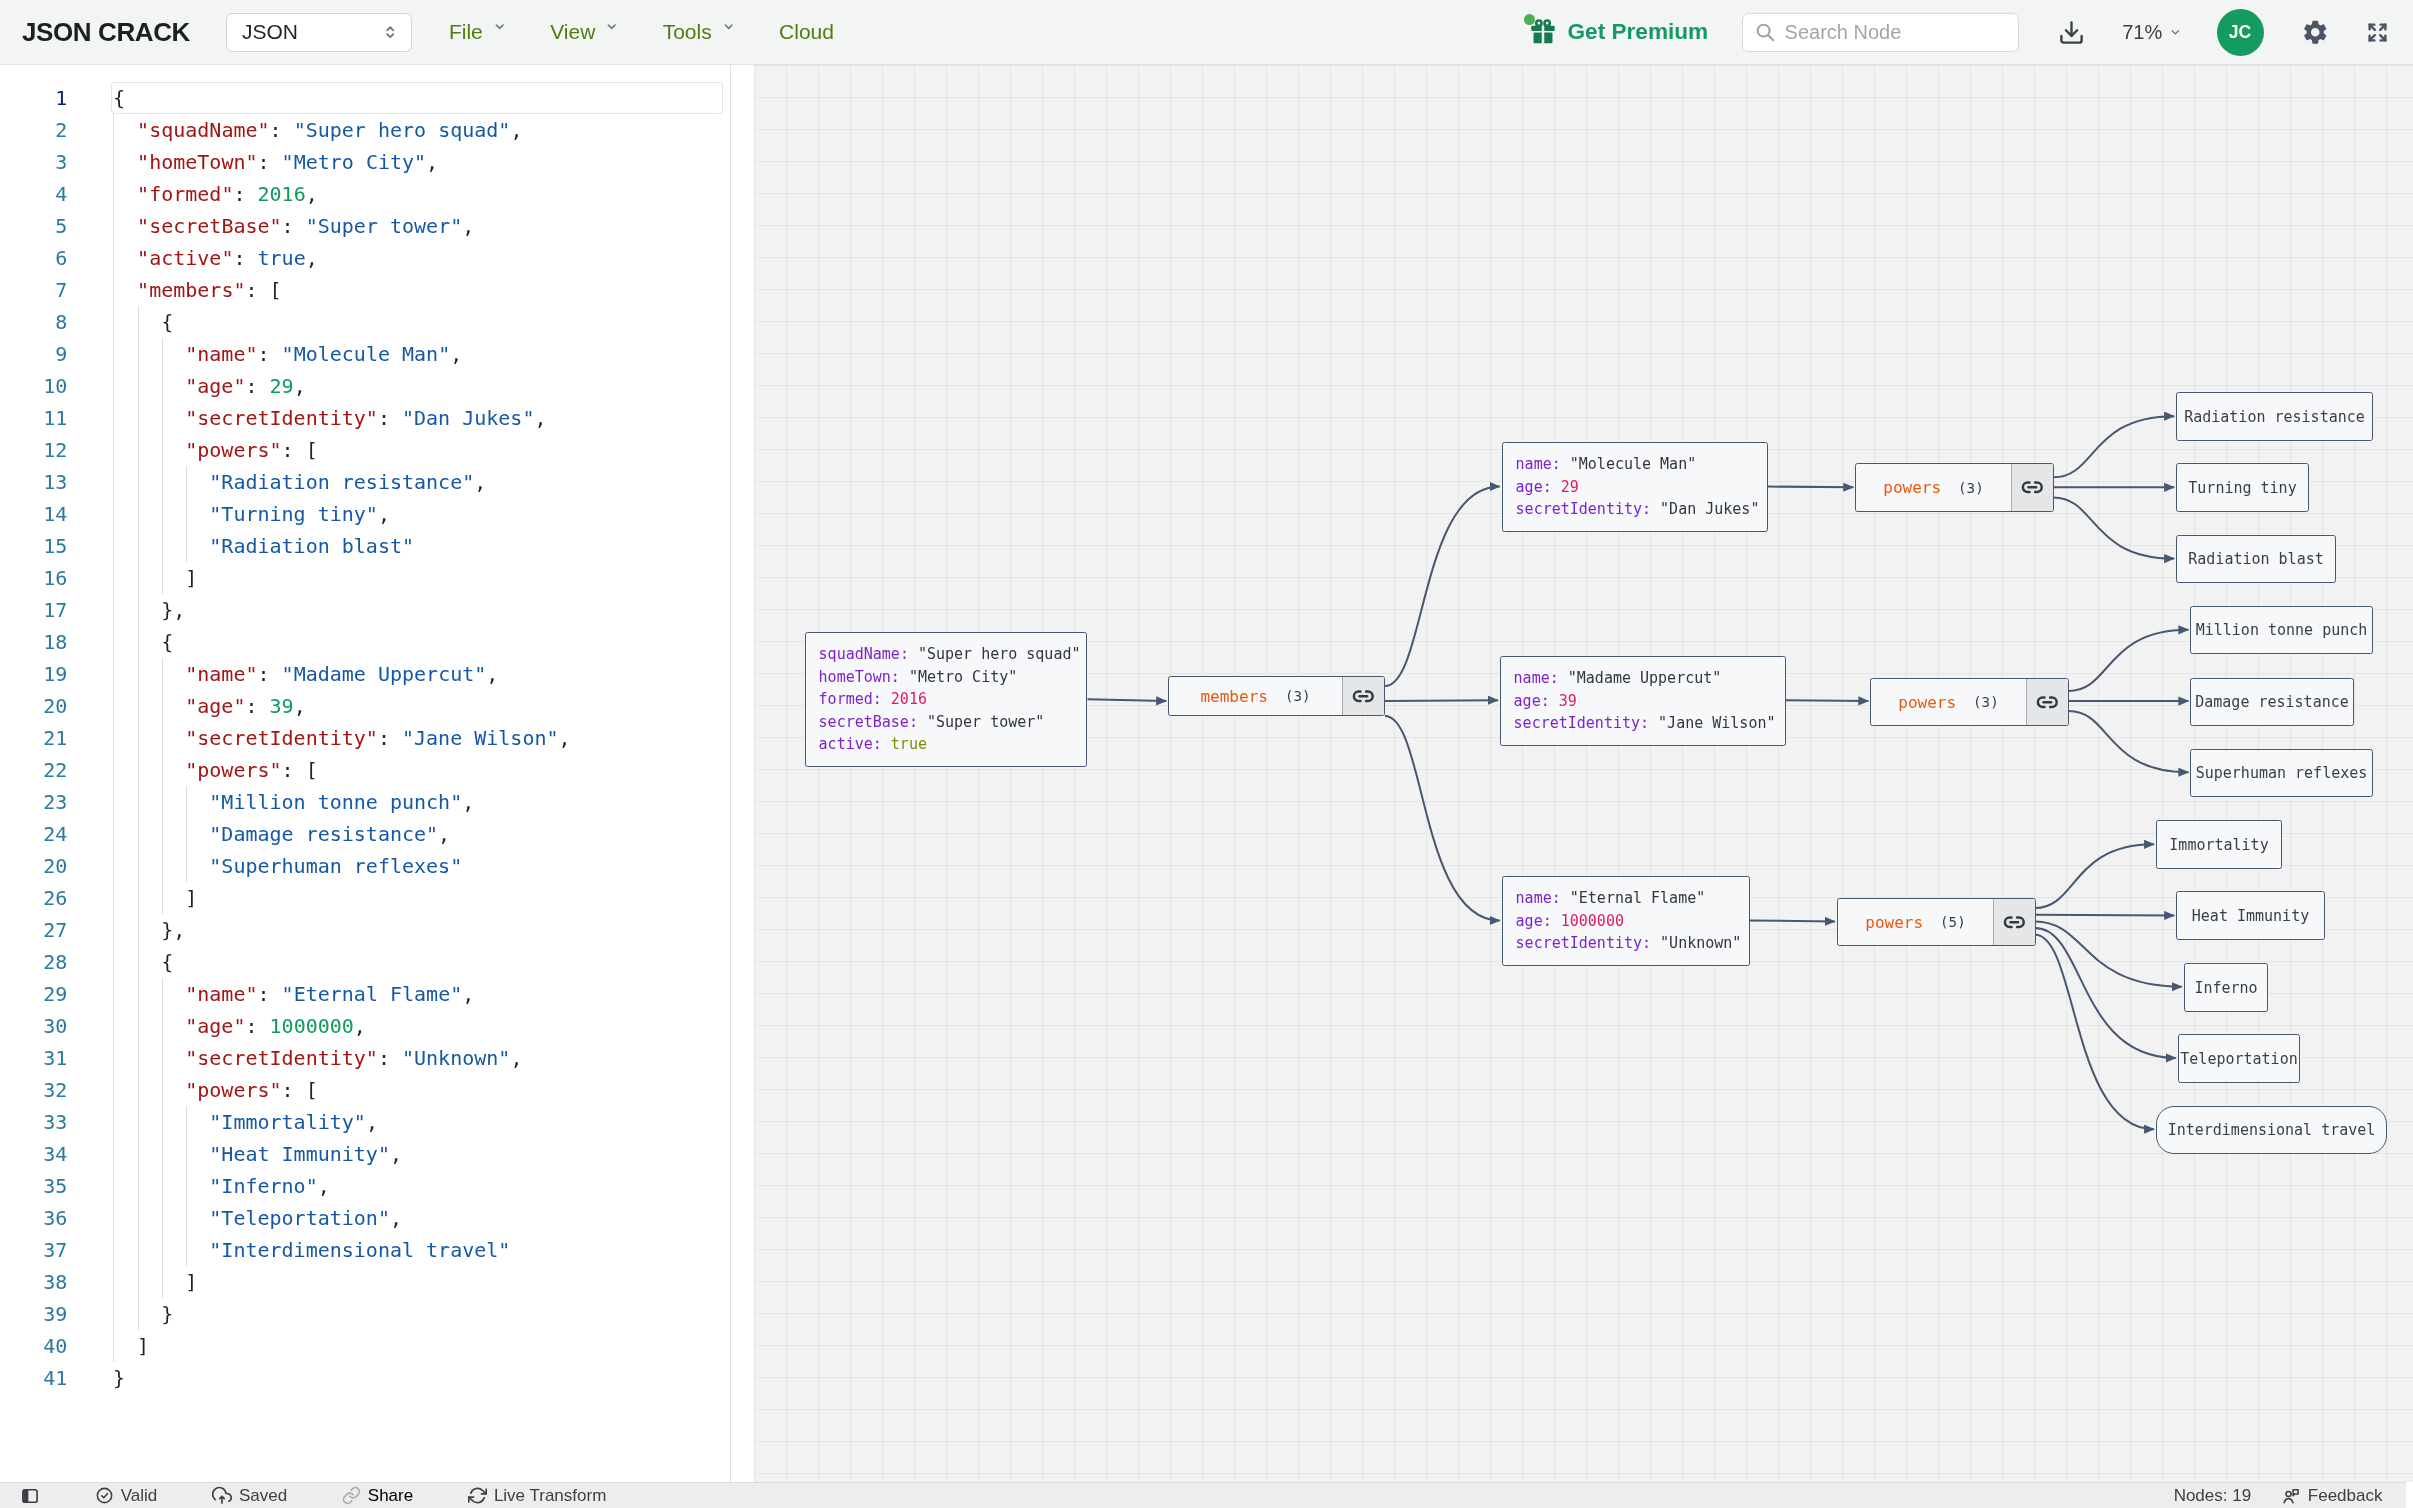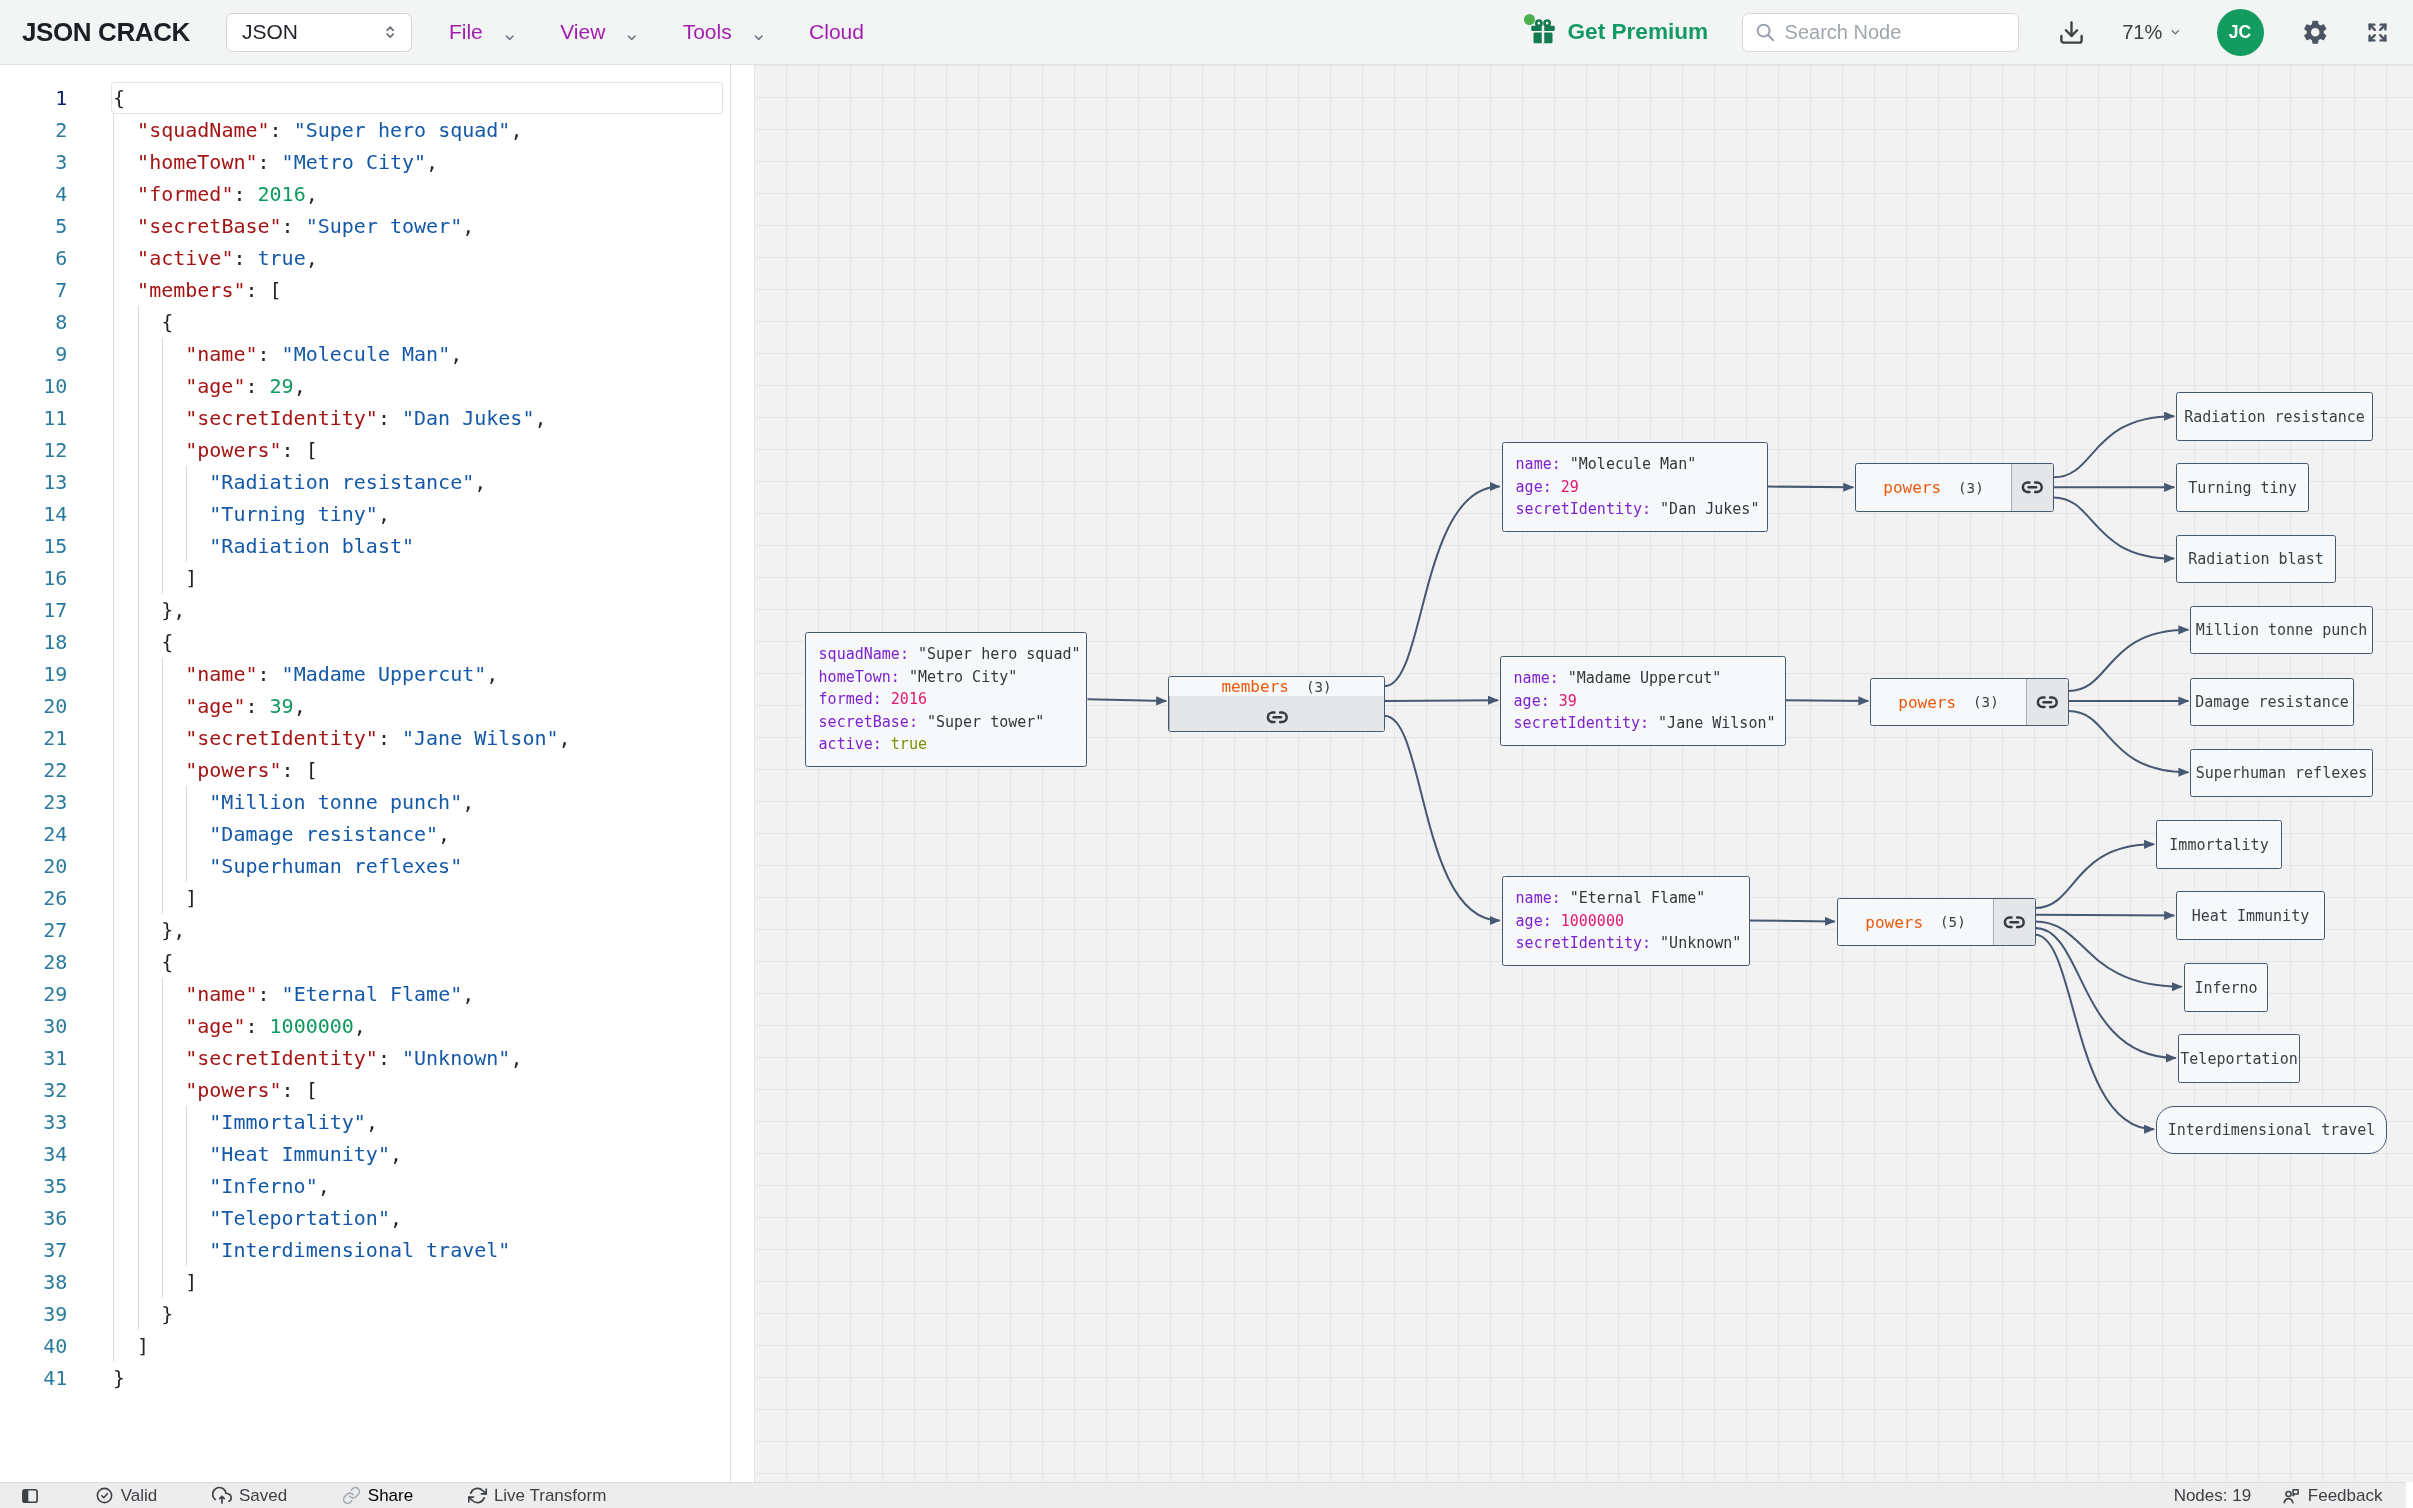--- a/index.html
+++ b/index.html
@@ -9,21 +9,21 @@
   
   .toolbar { position:absolute; left:0; top:0; width:2413px; height:65px;
     background:#f3f4f4; border-bottom:0.8px solid #e1e2e3; display:flex; align-items:center;
     padding:0 22px; }
   .logo { font-size:26px; font-weight:800; letter-spacing:-0.4px; color:#1c1f23; }
   .fmt-select { margin-left:36px; width:186px; height:39px; background:#fff;
     border:0.8px solid #d2d4d6; border-radius:6.7px; display:flex; align-items:center;
     padding:0 11.7px 0 15px; font-size:21px; color:#1f2328; cursor:pointer; }
   .fmt-select .grow { flex:1; }
   .menus { display:flex; align-items:center; margin-left:37px; gap:44px; }
-  .menu-item { display:flex; align-items:flex-end; gap:20px; font-size:21px; color:#a21caf; cursor:pointer; }
+  .menu-item { display:flex; align-items:flex-start; gap:10px; font-size:21px; color:#4d7c0f; cursor:pointer; }
   .right-cluster { margin-left:auto; display:flex; align-items:center; }
   .premium { display:flex; align-items:center; gap:10px; cursor:pointer; position:relative; }
   .premium-label { font-size:22.6px; font-weight:bold; color:#129a62; }
   .premium-dot { position:absolute; left:-3.4px; top:-3.4px; width:11px; height:11px;
     border-radius:50%; background:#4caf50; }
   .search-box { margin-left:34px; width:277px; height:39px; background:#fff;
     border:0.8px solid #d6d8da; border-radius:6.7px; display:flex; align-items:center;
     padding:0 10px 0 11px; gap:8.4px; }
   .search-box input { border:none; outline:none; width:100%; font-size:20px; color:#333;
     font-family:"Liberation Sans", sans-serif; background:transparent; }
@@ -590,21 +590,21 @@
       <path d="M1529 1030 C1588.5 1030,1580 1185,1697 1185" fill="none" stroke="#475872" stroke-width="2.4" marker-end="url(#arr)"></path>
       <path d="M1529 1038 C1579.4 1038,1572.2 1270,1671 1270" fill="none" stroke="#475872" stroke-width="2.4" marker-end="url(#arr)"></path>
     </svg>
     <div class="gnode obj" style="left: 51px; top: 567px; width: 282px; height: 135px;">
       <div class="grow-line"><span class="gk">squadName</span><span class="gk">:</span> <span class="gs">"Super hero squad"</span></div>
       <div class="grow-line"><span class="gk">homeTown</span><span class="gk">:</span> <span class="gs">"Metro City"</span></div>
       <div class="grow-line"><span class="gk">formed</span><span class="gk">:</span> <span class="gn">2016</span></div>
       <div class="grow-line"><span class="gk">secretBase</span><span class="gk">:</span> <span class="gs">"Super tower"</span></div>
       <div class="grow-line"><span class="gk">active</span><span class="gk">:</span> <span class="gb">true</span></div>
     </div>
-    <div class="gnode parent" style="left: 414px; top: 611px; width: 217px; height: 56px; flex-direction: column;">
+    <div class="gnode parent" style="left: 414px; top: 611px; width: 217px; height: 40px;">
       <div class="pn-main">
         <span class="pn-label">members</span>
         <span class="pn-count">(3)</span>
       </div>
       <div class="pn-link">
         <svg width="22.6" height="22.6" viewBox="0 0 24 24" fill="none" stroke="#343a42" stroke-width="2.6" stroke-linecap="round" stroke-linejoin="round">
           <path d="M15 7h2a5 5 0 0 1 0 10h-2"></path>
           <path d="M9 17H7A5 5 0 0 1 7 7h2"></path>
           <line x1="8" y1="12" x2="16" y2="12"></line>
         </svg>

